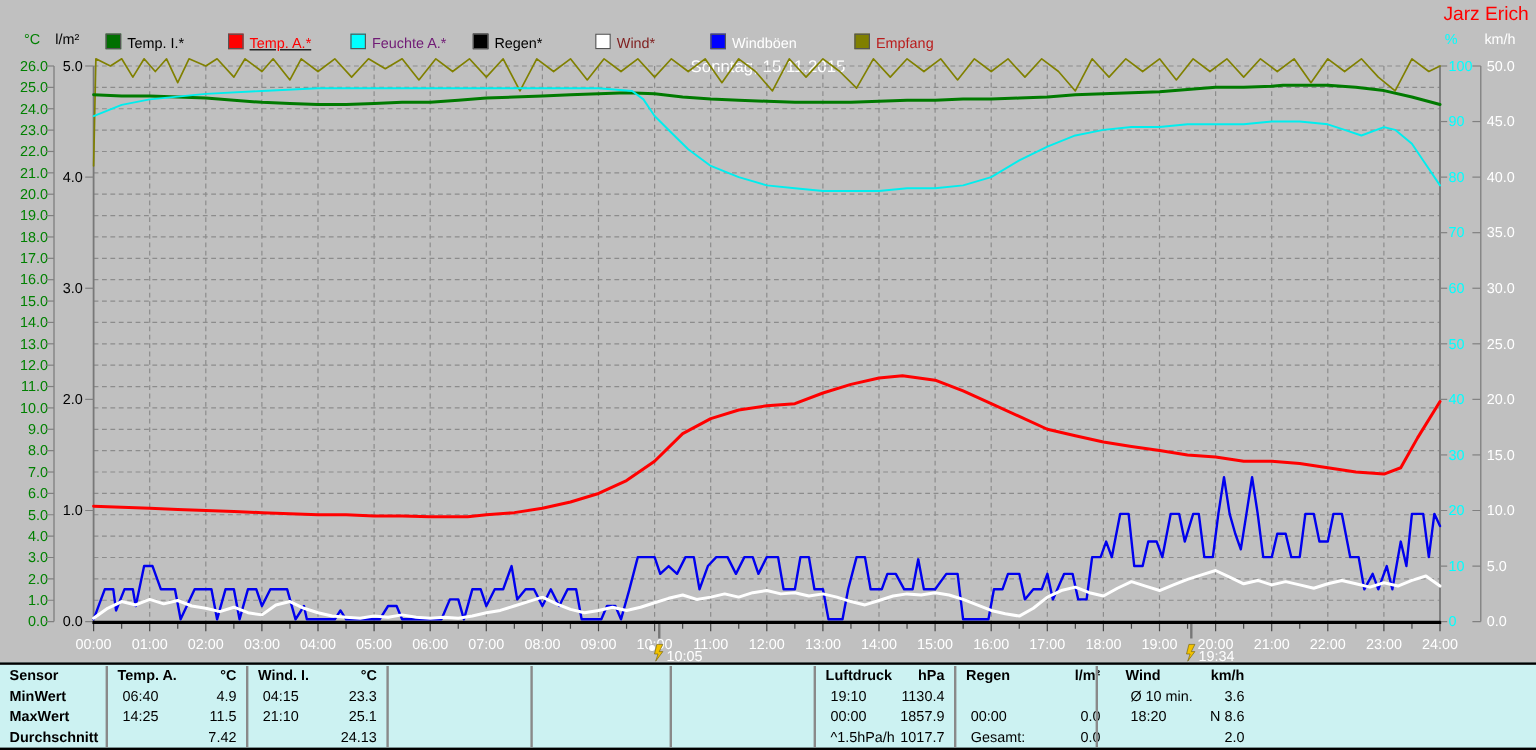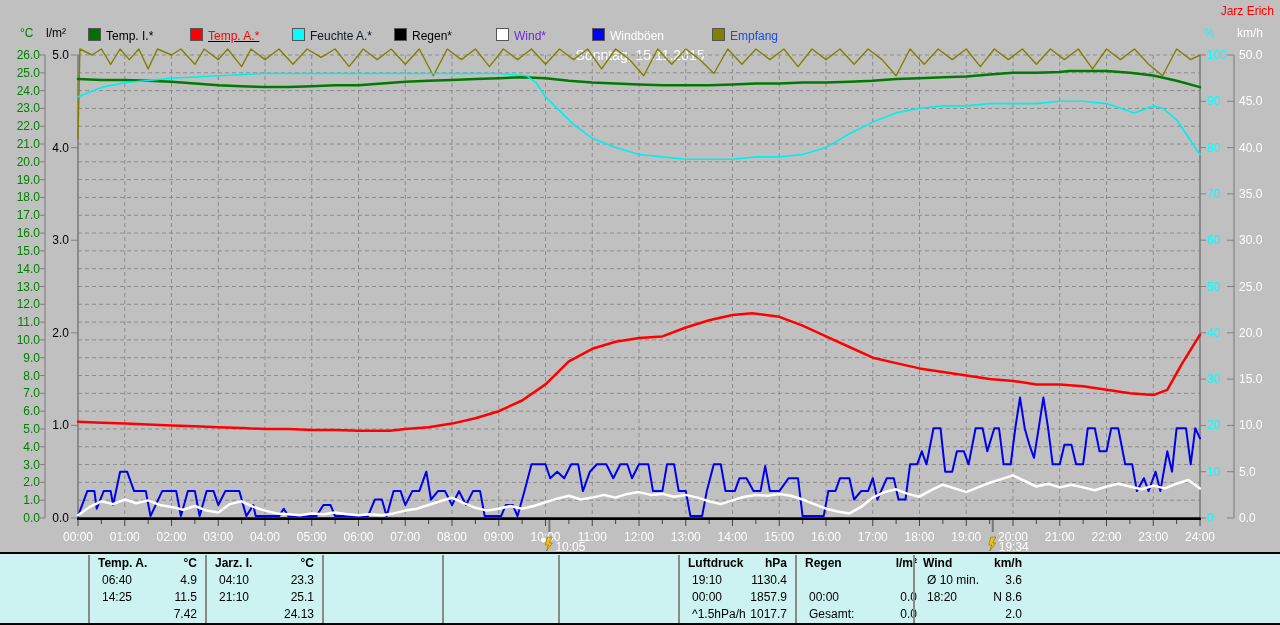--- a/index.html
+++ b/index.html
@@ -1,20 +1,20 @@
 <!DOCTYPE html>
 <html><head>
 <meta charset="utf-8">
 <style>
   html,body{margin:0;padding:0;background:#666;}
   .root{position:relative;width:1280px;height:625px;background:#C0C0C0;
         font-family:"Liberation Sans",sans-serif;overflow:hidden;}
   .title{position:absolute;top:3px;left:0;width:100%;text-align:center;
          color:#FFFFFF;font-size:14px;margin-top:44px;}
-  .author{position:absolute;top:4px;right:6px;color:#FF0000;font-size:12px;}
+  .author{position:absolute;top:4px;right:6px;color:#FF0000;font-size:16px;}
   .axh{position:absolute;top:26px;font-size:12px;white-space:nowrap;}
   .axh-temp{left:20px;color:#008000;}
   .axh-rain{left:46px;color:#000000;}
   .axh-hum{left:1204px;color:#00FFFF;}
   .axh-wind{left:1237px;color:#FFFFFF;}
   #legend{position:absolute;top:28px;left:0;width:1280px;height:16px;}
   .leg-item{position:absolute;top:0;height:14px;white-space:nowrap;font-size:12px;cursor:default;}
   .leg-sw{display:inline-block;width:11px;height:11px;vertical-align:-1px;
           border:1px solid #555;margin-right:5px;}
   #chart{position:absolute;top:0;left:0;}
@@ -38,25 +38,25 @@
 <div class="root">
   <div class="title">Sonntag, 15.11.2015</div>
   <div class="author">Jarz Erich</div>
   <span class="axh axh-temp">°C</span>
   <span class="axh axh-rain">l/m²</span>
   <span class="axh axh-hum">%</span>
   <span class="axh axh-wind">km/h</span>
   <div id="legend">
       <span class="leg-item" style="left: 88px;"><span class="leg-sw" style="background: rgb(0, 112, 0);"></span><span style="color: #000000;">Temp. I.*</span></span>
       <span class="leg-item" style="left: 190px; text-decoration: underline;"><span class="leg-sw" style="background: rgb(255, 0, 0);"></span><span style="color: rgb(255, 0, 0);">Temp. A.*</span></span>
-      <span class="leg-item" style="left: 292px;"><span class="leg-sw" style="background: rgb(0, 255, 255);"></span><span style="color: #0f172a;">Feuchte A.*</span></span>
+      <span class="leg-item" style="left: 292px;"><span class="leg-sw" style="background: rgb(0, 255, 255);"></span><span style="color: #701a75;">Feuchte A.*</span></span>
       <span class="leg-item" style="left: 394px;"><span class="leg-sw" style="background: rgb(0, 0, 0);"></span><span style="color: rgb(0, 0, 0);">Regen*</span></span>
-      <span class="leg-item" style="left: 496px;"><span class="leg-sw" style="background: rgb(255, 255, 255);"></span><span style="color: #6d28d9;">Wind*</span></span>
+      <span class="leg-item" style="left: 496px;"><span class="leg-sw" style="background: rgb(255, 255, 255);"></span><span style="color: #7f1d1d;">Wind*</span></span>
       <span class="leg-item" style="left: 592px;"><span class="leg-sw" style="background: rgb(0, 0, 255);"></span><span style="color: rgb(255, 255, 255);">Windböen</span></span>
-      <span class="leg-item" style="left: 712px;"><span class="leg-sw" style="background: rgb(128, 128, 0);"></span><span style="color: #1d4ed8; margin-top: 25px;">Empfang</span></span>
+      <span class="leg-item" style="left: 712px;"><span class="leg-sw" style="background: rgb(128, 128, 0);"></span><span style="color: #b91c1c; margin-top: 25px;">Empfang</span></span>
     </div>
   <svg id="chart" width="1280" height="552" viewBox="0 0 1280 552" xmlns="http://www.w3.org/2000/svg">
       <g stroke="#8C8C8C" stroke-width="1" stroke-dasharray="4 3">
         <line x1="124.75" y1="55" x2="124.75" y2="518"></line>
         <line x1="171.5" y1="55" x2="171.5" y2="518"></line>
         <line x1="218.25" y1="55" x2="218.25" y2="518"></line>
         <line x1="265" y1="55" x2="265" y2="518"></line>
         <line x1="311.75" y1="55" x2="311.75" y2="518"></line>
         <line x1="358.5" y1="55" x2="358.5" y2="518"></line>
         <line x1="405.25" y1="55" x2="405.25" y2="518"></line>
@@ -313,20 +313,26 @@
         <polygon points="547.3802499999999,537 552.3802499999999,537 549.3802499999999,543 552.3802499999999,543 546.3802499999999,551 548.3802499999999,545 545.3802499999999,545" fill="#F2C200" stroke="#6b5b00" stroke-width="0.5"></polygon>
         <text x="555.3802499999999" y="551" fill="#FFFFFF">10:05</text>
       </g>
       <g>
         <line x1="992.75725" y1="520" x2="992.75725" y2="532" stroke="#777" stroke-width="2"></line>
         <polygon points="990.75725,537 995.75725,537 992.75725,543 995.75725,543 989.75725,551 991.75725,545 988.75725,545" fill="#F2C200" stroke="#6b5b00" stroke-width="0.5"></polygon>
         <text x="998.75725" y="551" fill="#FFFFFF">19:34</text>
       </g>
     </svg>
   <div id="stats">
+      <div class="col" style="left: 0px; width: 88px;">
+        <div class="rowhdr" style="top: 0px;">Sensor</div>
+        <div class="rowhdr" style="top: 17px;">MinWert</div>
+        <div class="rowhdr" style="top: 34px;">MaxWert</div>
+        <div class="rowhdr" style="top: 51px;">Durchschnitt</div>
+      </div>
       <div class="col sep" style="left: 88px; width: 115px;">
         <div class="cwrap" style="width: 115px;">
           <div class="cell hdr">
             <span class="t">Temp. A.</span>
             <span class="v">°C</span>
           </div>
           <div class="cell">
             <span class="t">06:40</span>
             <span class="v">4.9</span>
           </div>
@@ -336,25 +342,25 @@
           </div>
           <div class="cell">
             <span class="t"></span>
             <span class="v">7.42</span>
           </div>
         </div>
       </div>
       <div class="col sep" style="left: 205px; width: 115px;">
         <div class="cwrap" style="width: 115px;">
           <div class="cell hdr">
-            <span class="t">Jarz. I.</span>
+            <span class="t">Wind. I.</span>
             <span class="v">°C</span>
           </div>
           <div class="cell">
-            <span class="t">04:10</span>
+            <span class="t">04:15</span>
             <span class="v">23.3</span>
           </div>
           <div class="cell">
             <span class="t">21:10</span>
             <span class="v">25.1</span>
           </div>
           <div class="cell">
             <span class="t"></span>
             <span class="v">24.13</span>
           </div>
@@ -454,21 +460,21 @@
             <span class="t">00:00</span>
             <span class="v">0.0</span>
           </div>
           <div class="cell">
             <span class="t">Gesamt:</span>
             <span class="v">0.0</span>
           </div>
         </div>
       </div>
       <div class="col sep" style="left: 913px; width: 365px;">
-        <div class="cwrap" style="width: 115px;">
+        <div class="cwrap" style="width: 115px; padding-left: 15px;">
           <div class="cell hdr">
             <span class="t">Wind</span>
             <span class="v">km/h</span>
           </div>
           <div class="cell">
             <span class="t">Ø 10 min.</span>
             <span class="v">3.6</span>
           </div>
           <div class="cell">
             <span class="t">18:20</span>

